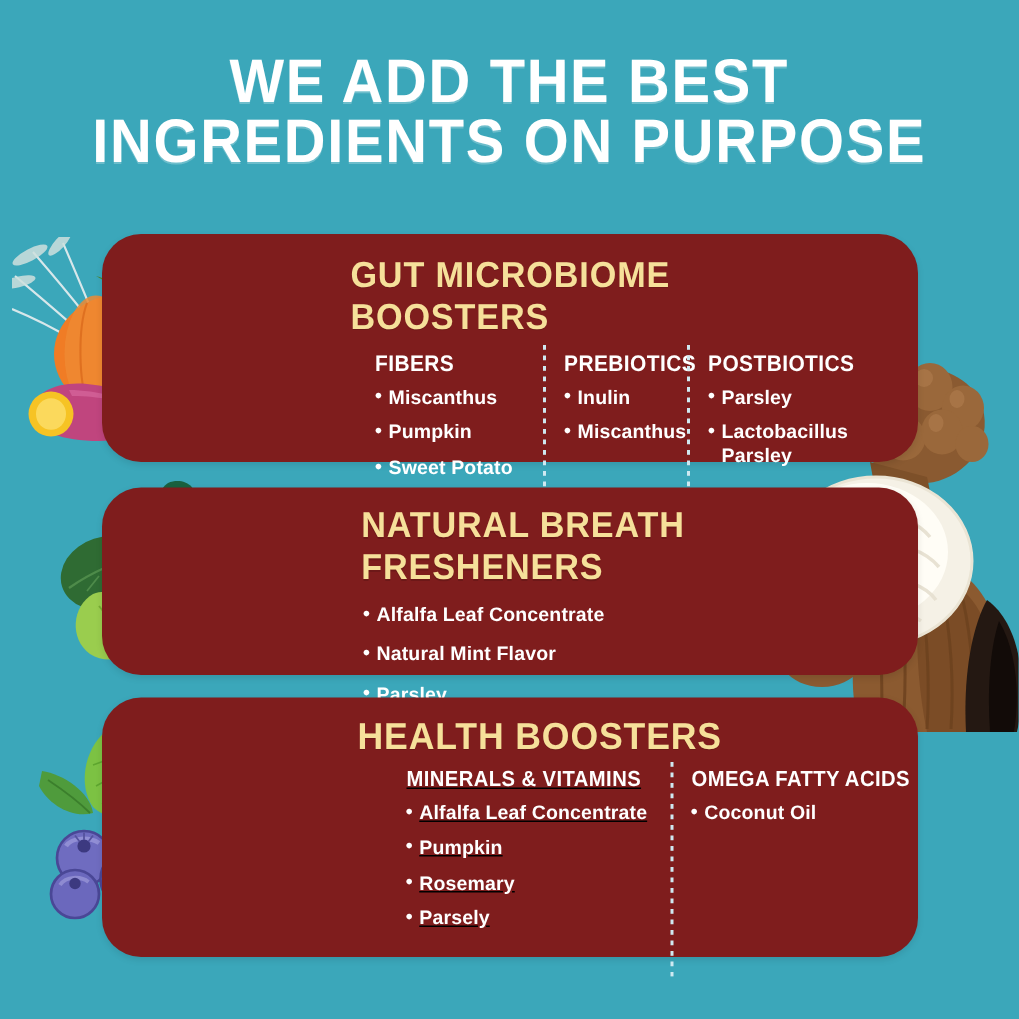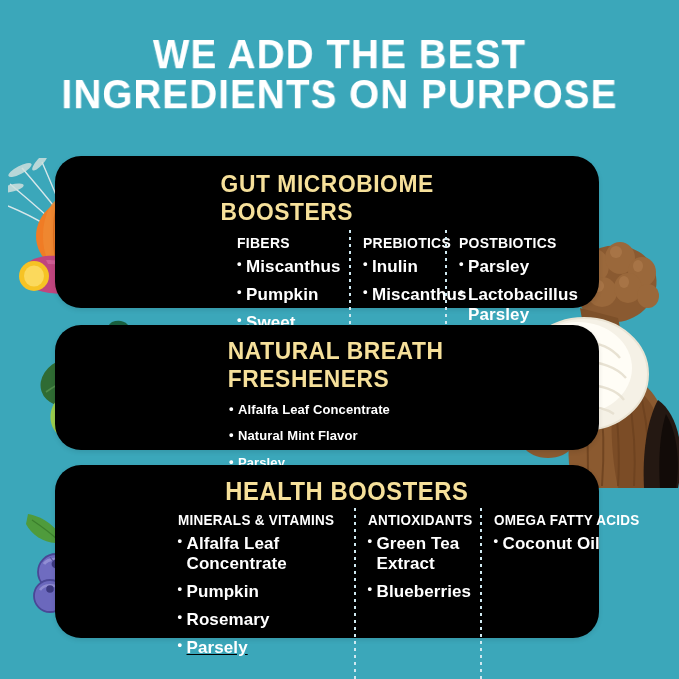--- a/index.html
+++ b/index.html
@@ -24,23 +24,23 @@
     letter-spacing:1.2px;
     transform:scaleX(0.94);
     text-shadow:0 1px 0 rgba(255,255,255,0.25);
   }
   .headline .l1 { display:block; }
   .headline .l2 { display:block; }
 
   
   .panel {
     position:absolute;
-    left:55px;
+    left:68px;
     width:544px;
-    background:#000000;
+    background:#7f1d1d;
     border-radius:26px;
     box-shadow:0 2px 5px rgba(0,0,0,0.10);
   }
   #panel-1 { top:156px; height:152px; }
   #panel-2 { top:325px; height:125px; }
   #panel-3 { top:465px; height:173px; }
 
   .panel-body {
     position:absolute;
     left:120px; right:10px; top:0; bottom:0;
@@ -92,21 +92,21 @@
     transform:scaleX(0.93);
     transform-origin:left center;
     margin-bottom:6px;
     white-space:nowrap;
   }
   #panel-3 .col-head { font-size:14.5px; }
 
   ul.items { list-style:none; }
   ul.items li {
     color:#ffffff;
-    font-size:17px;
+    font-size:13px;
     font-weight:bold;
     line-height:1.18;
     margin-bottom:8px;
     padding-left:9px;
     position:relative;
     letter-spacing:0.1px;
   }
   ul.items li::before {
     content:"\2022";
     position:absolute;
@@ -426,27 +426,20 @@
       <div class="col">
         <div class="col-head">MINERALS &amp; VITAMINS</div>
         <ul class="items">
           <li>Alfalfa Leaf Concentrate</li>
           <li>Pumpkin</li>
           <li>Rosemary</li>
           <li>Parsely</li>
         </ul>
       </div>
 
-      <div class="col">
-        <div class="col-head">ANTIOXIDANTS</div>
-        <ul class="items">
-          <li>Green Tea Extract</li>
-          <li>Blueberries</li>
-        </ul>
-      </div>
 
       <div class="col">
         <div class="col-head">OMEGA FATTY ACIDS</div>
         <ul class="items">
           <li>Coconut Oil</li>
         </ul>
       </div>
 
     </div>
   </div>

